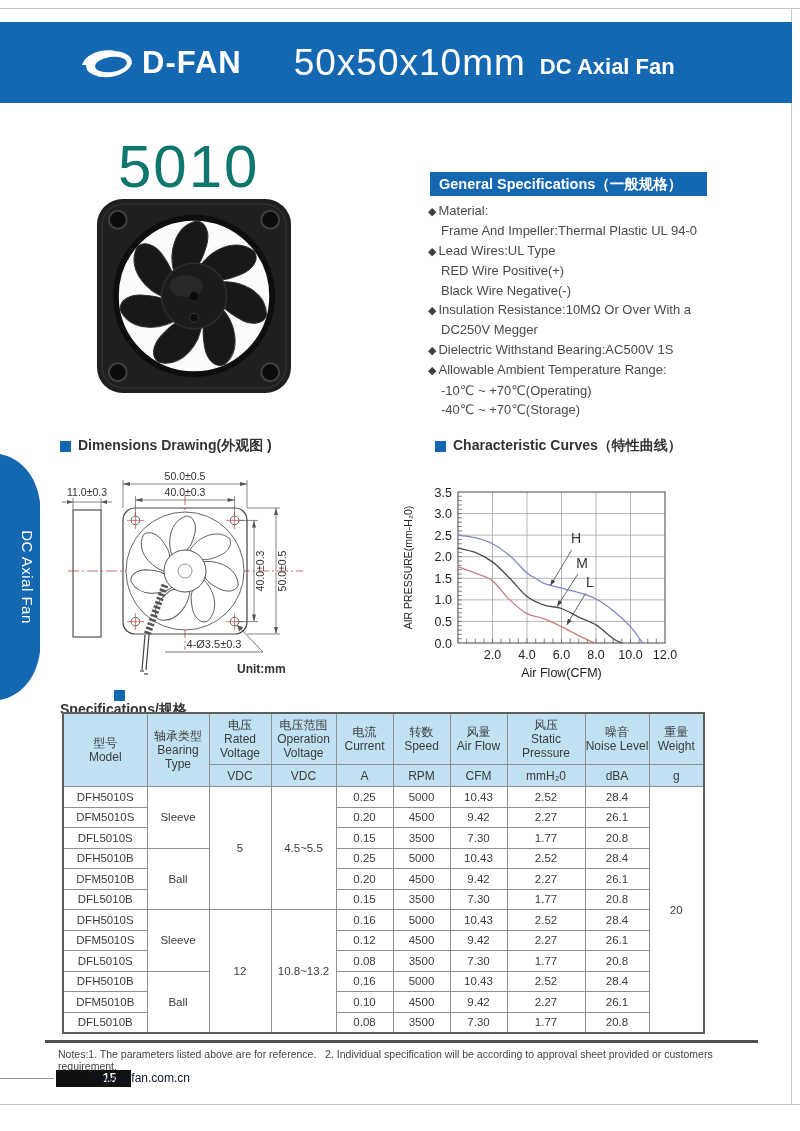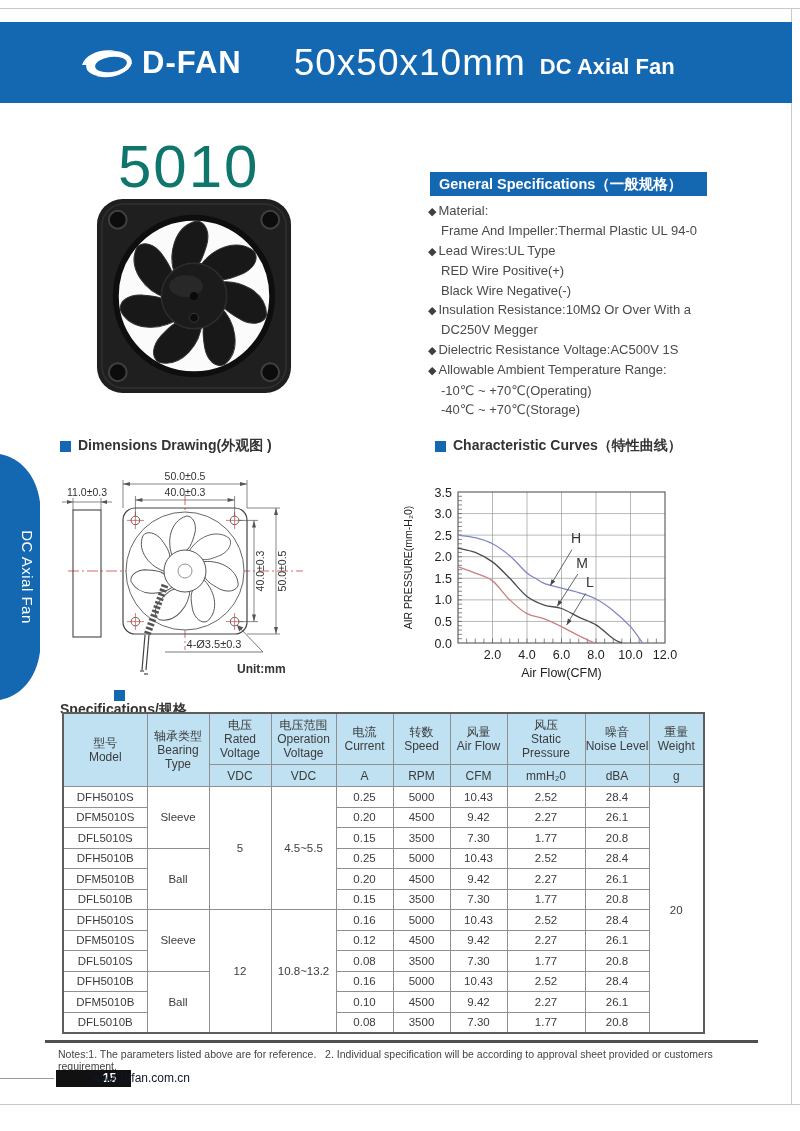--- a/index.html
+++ b/index.html
@@ -115,21 +115,21 @@
 
   <div class="gs-bar">General Specifications（一般规格）</div>
   <div class="gs-list" id="gs-list">
       <div class="gs-line"><span class="blt">◆</span><span>Material:</span></div>
       <div class="gs-line cont"><span>Frame And Impeller:Thermal Plastic UL 94-0</span></div>
       <div class="gs-line"><span class="blt">◆</span><span>Lead Wires:UL Type</span></div>
       <div class="gs-line cont"><span>RED Wire Positive(+)</span></div>
       <div class="gs-line cont"><span>Black Wire Negative(-)</span></div>
       <div class="gs-line"><span class="blt">◆</span><span>Insulation Resistance:10MΩ Or Over With a</span></div>
       <div class="gs-line cont"><span>DC250V Megger</span></div>
-      <div class="gs-line"><span class="blt">◆</span><span>Dielectric Resistance Voltage:AC500V 1S</span></div>
+      <div class="gs-line"><span class="blt">◆</span><span>Dielectric Withstand Bearing:AC500V 1S</span></div>
       <div class="gs-line"><span class="blt">◆</span><span>Allowable Ambient Temperature Range:</span></div>
       <div class="gs-line cont"><span>-10℃ ~ +70℃(Operating)</span></div>
       <div class="gs-line cont"><span>-40℃ ~ +70℃(Storage)</span></div>
     </div>
 
   <div class="sec-title" style="left:60px;top:437px;">
     <span class="sec-sq"></span>
     <span>Dimensions Drawing(外观图 )</span>
   </div>
   <div class="sec-title" style="left:435px;top:437px;">

